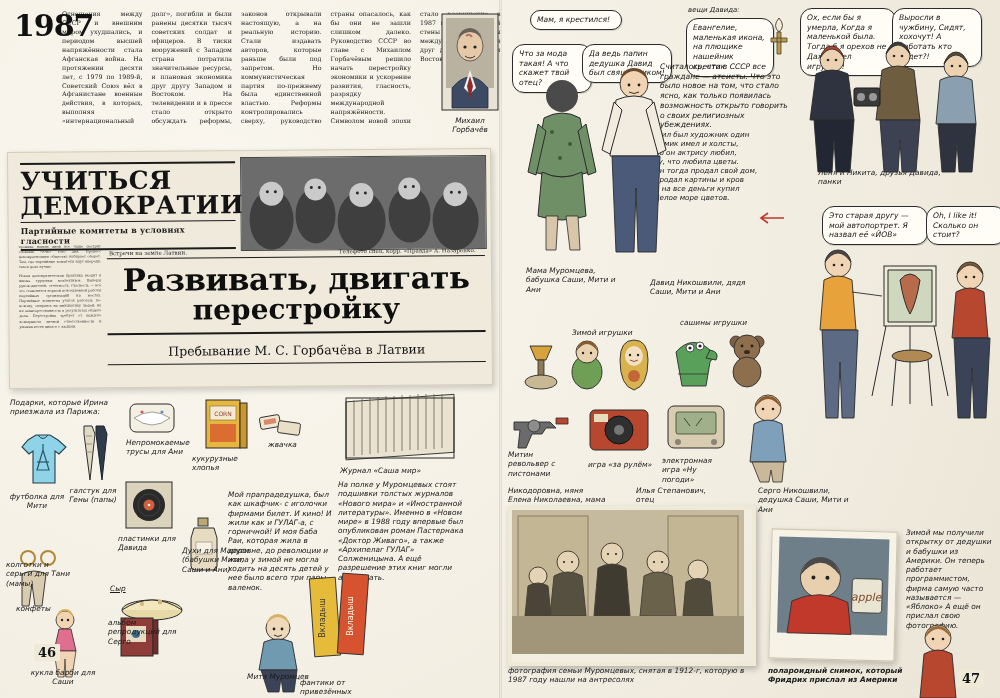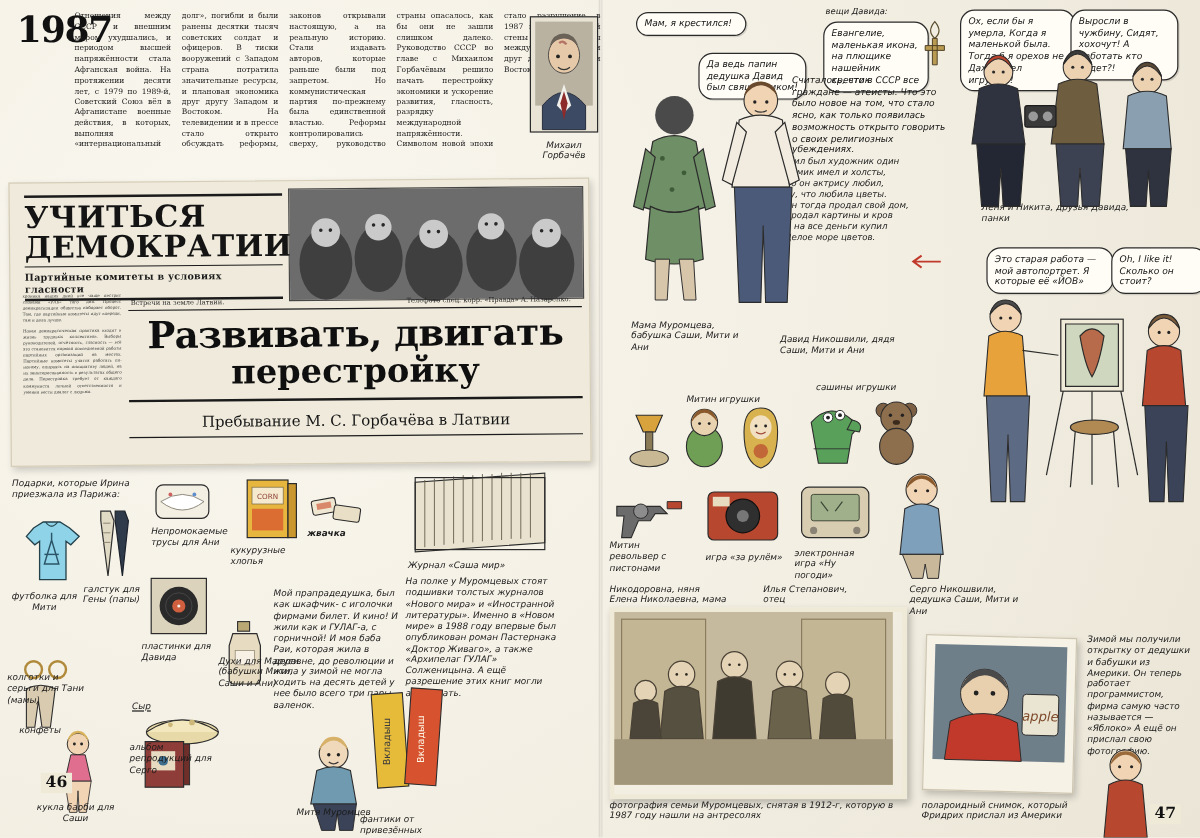--- a/index.html
+++ b/index.html
@@ -257,21 +257,21 @@
   </div>
   <div class="abs lbl" style="left:126px;top:438px;width:72px;">Непромокаемые трусы для Ани</div>
 
   <div class="abs" style="left:258px;top:410px;">
     <svg width="46" height="30" viewBox="0 0 46 30">
       <rect x="2" y="6" width="20" height="12" rx="2" fill="#f0e7d2" stroke="#2b2b2b" stroke-width=".9" transform="rotate(-10 12 12)"></rect>
       <rect x="20" y="12" width="22" height="12" rx="2" fill="#e9dfc6" stroke="#2b2b2b" stroke-width=".9" transform="rotate(8 31 18)"></rect>
       <rect x="6" y="9" width="12" height="5" fill="#cf5f3f" opacity=".7" transform="rotate(-10 12 12)"></rect>
     </svg>
   </div>
-  <div class="abs lbl" style="left:256px;top:440px;font-weight:bold;">жвачка</div>
+  <div class="abs lbl" style="left:268px;top:440px;">жвачка</div>
 
   <div class="abs" style="left:200px;top:396px;">
     <svg width="50" height="56" viewBox="0 0 50 56">
       <rect x="6" y="4" width="34" height="48" fill="#e6b63f" stroke="#2b2b2b" stroke-width="1"></rect>
       <rect x="40" y="7" width="7" height="45" fill="#c9972e" stroke="#2b2b2b" stroke-width="1"></rect>
       <rect x="10" y="10" width="26" height="14" fill="#f5ead0" stroke="#7a6b45" stroke-width=".6"></rect>
       <text x="23" y="20" font-size="6" text-anchor="middle" font-family="DejaVu Sans" fill="#8a3b2f">CORN</text>
       <rect x="10" y="28" width="26" height="18" fill="#d7532f" opacity=".75"></rect>
     </svg>
   </div>
@@ -386,20 +386,21 @@
       <path d="M16 30 q14 -6 28 0 l5 28 h-38z" fill="#6f9ab0" stroke="#2b2b2b" stroke-width=".9"></path>
       <path d="M13 58 h36 l-3 22 h-11 l-2 -14 l-2 14 h-11z" fill="#3b4358" stroke="#2b2b2b" stroke-width=".8"></path>
     </svg>
   </div>
   <div class="abs lbl c" style="left:238px;top:672px;width:80px;">Митя Муромцев</div>
 
   <div class="abs pnum pnum-box" style="left:34px;top:644px;">46</div>
 
   <div class="abs bubble" style="left:530px;top:10px;width:78px;">Мам, я крестился!</div>
 
+  <div class="abs bubble" style="left:512px;top:44px;width:66px;">Что за мода такая! А что скажет твой отец?</div>
 
   <div class="abs bubble" style="left:582px;top:44px;width:76px;">Да ведь папин дедушка Давид был священником!</div>
 
   <div class="abs lbl" style="left:688px;top:6px;font-size:7px;">вещи Давида:</div>
   <div class="abs bubble" style="left:686px;top:18px;width:74px;">Евангелие, маленькая икона, на плющике нашейник крестик</div>
   <div class="abs" style="left:762px;top:14px;">
     <svg width="34" height="48" viewBox="0 0 34 48">
       <path d="M17 4 q-7 8 0 14 q7 -6 0 -14z" fill="none" stroke="#5a4d2c" stroke-width="1"></path>
       <path d="M15 18 h4 v22 h-4z M9 24 h16 v4 h-16z" fill="#b99a52" stroke="#4c3f22" stroke-width=".8"></path>
     </svg>
@@ -413,21 +414,21 @@
 
   <div class="abs lbl" style="left:654px;top:130px;width:120px;white-space:pre-line;font-size:7.2px;">Жил был художник один
 Домик имел и холсты,
 Но он актрису любил,
 Ту, что любила цветы.
 Он тогда продал свой дом,
 Продал картины и кров
 И на все деньги купил
 Целое море цветов.</div>
 
-  <div class="abs bubble" style="left:822px;top:206px;width:92px;">Это старая работа — мой автопортрет. Я которые её «ЙОВ»</div>
+  <div class="abs bubble" style="left:822px;top:206px;width:92px;">Это старая другу — мой автопортрет. Я назвал её «ЙОВ»</div>
 
   <div class="abs bubble" style="left:926px;top:206px;width:66px;">Oh, I like it! Сколько он стоит?</div>
 
   <div class="abs lbl" style="left:818px;top:168px;width:130px;">Лёня и Никита, друзья Давида, панки</div>
 
   <div class="abs" style="left:516px;top:72px;">
     <svg width="90" height="180" viewBox="0 0 90 180">
       <circle cx="46" cy="24" r="16" fill="#4a4a4a"></circle>
       <path d="M28 46 q18 -10 36 0 l10 54 q-28 10 -56 0z" fill="#6f8f66" stroke="#2b2b2b" stroke-width="1"></path>
       <circle cx="36" cy="60" r="2" fill="#3e5c38"></circle>
@@ -479,21 +480,21 @@
           <circle cx="154" cy="30" r="1.3"></circle>
       </g>
       <rect x="48" y="52" width="26" height="18" rx="2" fill="#3a3a3a" stroke="#1d1d1d"></rect>
       <circle cx="55" cy="61" r="4" fill="#999"></circle>
         <circle cx="67" cy="61" r="4" fill="#999"></circle>
     </svg>
   </div>
 
   <div class="abs lbl" style="left:526px;top:266px;width:96px;">Мама Муромцева, бабушка Саши, Мити и Ани</div>
   <div class="abs lbl" style="left:650px;top:278px;width:108px;">Давид Никошвили, дядя Саши, Мити и Ани</div>
-  <div class="abs lbl" style="left:572px;top:328px;">Митин игрушки</div>
+  <div class="abs lbl" style="left:572px;top:328px;">Зимой игрушки</div>
   <div class="abs lbl" style="left:680px;top:318px;">сашины игрушки</div>
 
   <div class="abs" style="left:516px;top:340px;">
     <svg width="50" height="56" viewBox="0 0 50 56">
       <path d="M14 6 h22 l-6 14 h-10z" fill="#d8a23c" stroke="#2b2b2b" stroke-width=".9"></path>
       <rect x="22" y="20" width="6" height="16" fill="#8a7a55" stroke="#2b2b2b" stroke-width=".8"></rect>
       <ellipse cx="25" cy="42" rx="16" ry="7" fill="#c8b893" stroke="#2b2b2b" stroke-width=".9"></ellipse>
     </svg>
   </div>
   <div class="abs" style="left:566px;top:338px;">
@@ -676,21 +677,21 @@
       <rect width="110" height="96" fill="#6f7f8a"></rect>
       <circle cx="42" cy="40" r="20" fill="#e8cfae" stroke="#2b2b2b" stroke-width=".8"></circle>
       <path d="M22 38 q20 -26 40 0 q-5 -18 -20 -18 q-15 0 -20 18z" fill="#4a4a4a"></path>
       <circle cx="35" cy="40" r="2" fill="#222"></circle>
         <circle cx="49" cy="40" r="2" fill="#222"></circle>
       <path d="M14 64 q28 -14 56 0 l4 32 h-64z" fill="#c0392b" stroke="#2b2b2b" stroke-width=".8"></path>
       <rect x="74" y="40" width="30" height="34" rx="3" fill="#eae4d3" stroke="#2b2b2b" stroke-width=".8"></rect>
       <text x="89" y="62" font-size="11" text-anchor="middle" font-family="DejaVu Sans" fill="#7d4a2a" font-style="italic">apple</text>
     </svg>
   </div>
-  <div class="abs lbl tiny" style="left:768px;top:666px;width:136px;">полароидный снимок, который Фридрих прислал из Америки</div>
+  <div class="abs lbl tiny" style="left:768px;top:666px;width:136px;font-weight:bold;">полароидный снимок, который Фридрих прислал из Америки</div>
 
   <div class="abs lbl tiny" style="left:906px;top:528px;width:88px;">Зимой мы получили открытку от дедушки и бабушки из Америки. Он теперь работает программистом, фирма самую часто называется — «Яблоко» А ещё он прислал свою фотографию.</div>
 
   <div class="abs" style="left:910px;top:622px;">
     <svg width="58" height="76" viewBox="0 0 58 76">
       <circle cx="28" cy="16" r="13" fill="#f0d4b4" stroke="#2b2b2b" stroke-width=".9"></circle>
       <path d="M15 16 q13 -18 26 0 q-3 -12 -13 -12 q-10 0 -13 12z" fill="#9a6a3a"></path>
       <circle cx="23" cy="17" r="1.3" fill="#222"></circle>
         <circle cx="33" cy="17" r="1.3" fill="#222"></circle>
       <path d="M14 32 q14 -8 28 0 l4 44 h-36z" fill="#b8472f" stroke="#2b2b2b" stroke-width=".9"></path>

